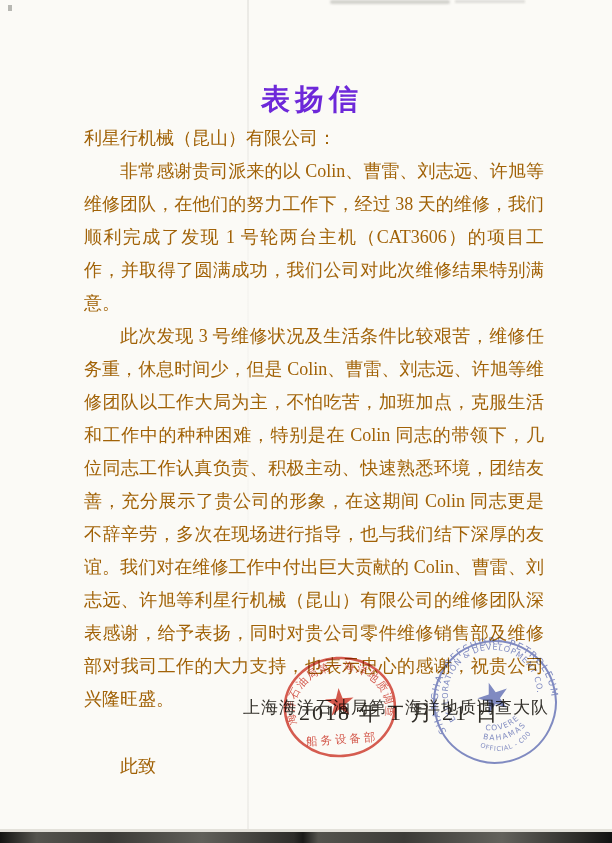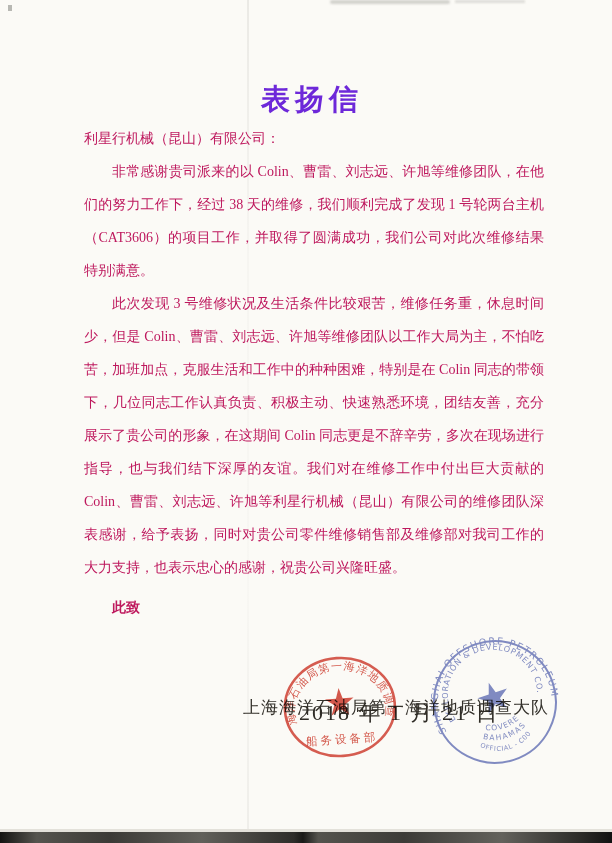--- a/index.html
+++ b/index.html
@@ -26,26 +26,26 @@
   }
   
   .title{
     position:absolute;left:0;top:80px;width:100%;
     text-align:center;font-size:29px;font-weight:700;letter-spacing:5px;
     color:#6d28d9;
     margin-left:6px;
   }
   .letter-body{
     position:absolute;left:84px;top:122px;width:460px;
-    font-size:14px;line-height:33px;color:#be185d;
+    font-size:18px;line-height:33px;color:#a16207;
     text-align:justify;
   }
   .letter-body p{margin:0;text-indent:2em;}
   .letter-body .salutation{text-indent:0;}
-  .letter-body .closing{margin-top:7px;font-weight:bold;}
+  .letter-body .closing{margin-top:34px;}
   .signature-line{
     position:absolute;left:243px;top:696px;
     font-size:17px;letter-spacing:1px;color:#33302a;white-space:nowrap;
   }
   .date-line{
     position:absolute;left:299px;top:698px;
     font-size:22px;letter-spacing:2px;color:#2e2b25;white-space:nowrap;text-align:right;
   }
   
   .red-stamp{

